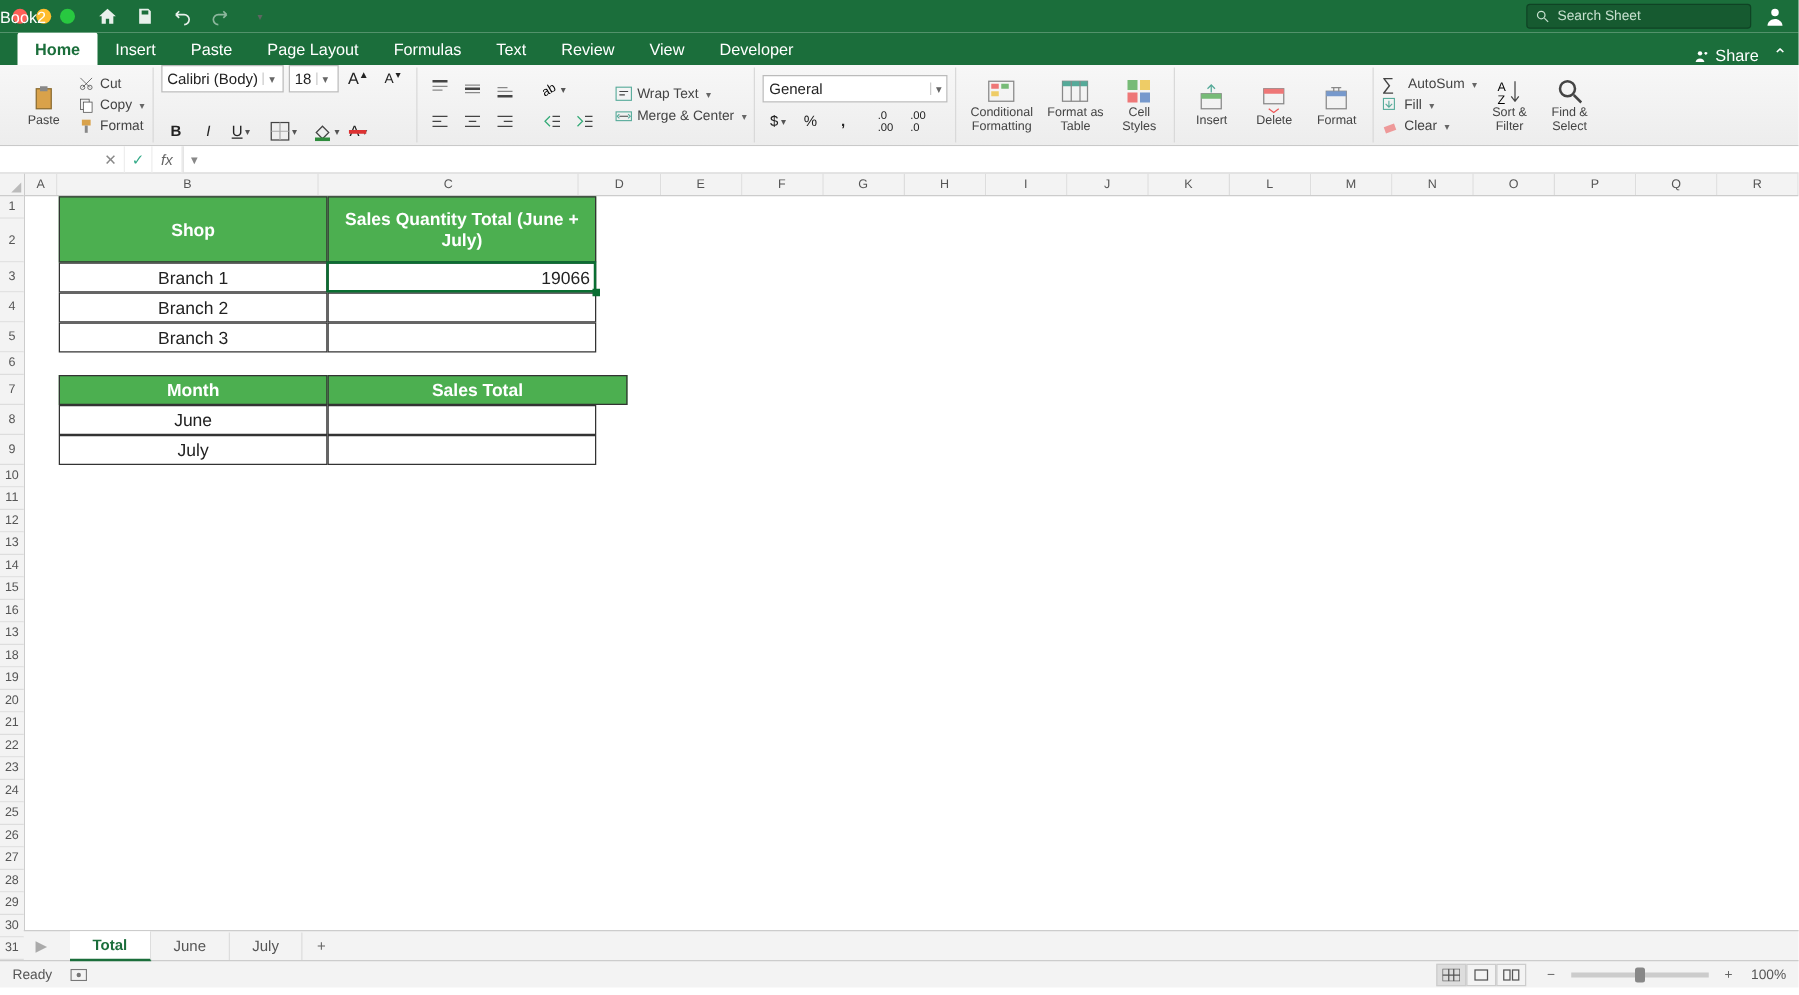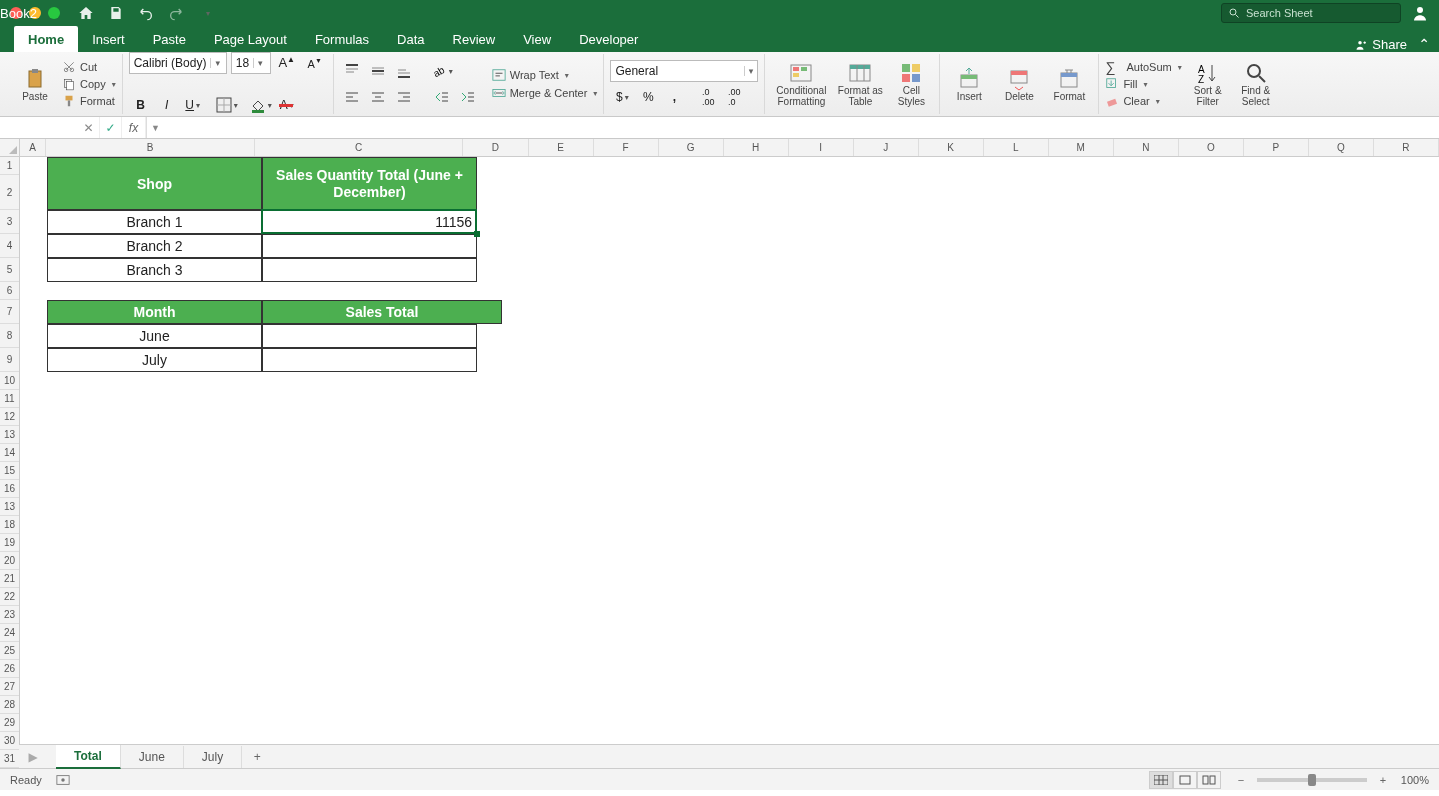--- a/index.html
+++ b/index.html
@@ -139,21 +139,21 @@
       </span>
   </div>
 </div>
 
 <div class="ribbon-tabs">
   <div class="rtab active">Home</div>
   <div class="rtab">Insert</div>
   <div class="rtab">Paste</div>
   <div class="rtab">Page Layout</div>
   <div class="rtab">Formulas</div>
-  <div class="rtab">Data</div>
+  <div class="rtab">Text</div>
   <div class="rtab">Review</div>
   <div class="rtab">View</div>
   <div class="rtab">Developer</div>
   <div class="rtab-spacer"></div>
   <div class="share-btn">
     <svg width="14" height="14" viewBox="0 0 24 24">
         <circle cx="12" cy="8" r="3" fill="#fff"></circle>
         <path fill="#fff" d="M6 20c0-3 3-5 6-5s6 2 6 5z"></path>
         <path stroke="#fff" stroke-width="2" d="M18 8h4M20 6v4"></path>
       </svg>
@@ -525,23 +525,23 @@
         <div class="ch" style="width: 67px;">L</div>
         <div class="ch" style="width: 67px;">M</div>
         <div class="ch" style="width: 67px;">N</div>
         <div class="ch" style="width: 67px;">O</div>
         <div class="ch" style="width: 67px;">P</div>
         <div class="ch" style="width: 67px;">Q</div>
         <div class="ch" style="width: 67px;">R</div>
       </div>
     <div class="grid" id="grid">
         <div class="dt-th" style="left: 27px; top: 0px; width: 215px; height: 53px; position: absolute;">Shop</div>
-        <div class="dt-th" style="left: 242px; top: 0px; width: 215px; height: 53px; position: absolute; padding: 0px 6px; line-height: 1.2;">Sales Quantity Total (June + December)</div>
+        <div class="dt-th" style="left: 242px; top: 0px; width: 215px; height: 53px; position: absolute; padding: 0px 6px; line-height: 1.2;">Sales Quantity Total (June + July)</div>
         <div class="dt-td" style="left: 27px; top: 53px; width: 215px; height: 24px; position: absolute;">Branch 1</div>
-        <div class="dt-td right" style="left: 242px; top: 53px; width: 215px; height: 24px; position: absolute;">11156</div>
+        <div class="dt-td right" style="left: 242px; top: 53px; width: 215px; height: 24px; position: absolute;">19066</div>
         <div class="dt-td" style="left: 27px; top: 77px; width: 215px; height: 24px; position: absolute;">Branch 2</div>
         <div class="dt-td right" style="left: 242px; top: 77px; width: 215px; height: 24px; position: absolute;"></div>
         <div class="dt-td" style="left: 27px; top: 101px; width: 215px; height: 24px; position: absolute;">Branch 3</div>
         <div class="dt-td right" style="left: 242px; top: 101px; width: 215px; height: 24px; position: absolute;"></div>
         <div class="dt-th" style="left: 27px; top: 143px; width: 215px; height: 24px; position: absolute;">Month</div>
         <div class="dt-th" style="left: 242px; top: 143px; width: 240px; height: 24px; position: absolute;">Sales Total</div>
         <div class="dt-td" style="left: 27px; top: 167px; width: 215px; height: 24px; position: absolute;">June</div>
         <div class="dt-td" style="left: 242px; top: 167px; width: 215px; height: 24px; position: absolute;"></div>
         <div class="dt-td" style="left: 27px; top: 191px; width: 215px; height: 24px; position: absolute;">July</div>
         <div class="dt-td" style="left: 242px; top: 191px; width: 215px; height: 24px; position: absolute;"></div>

